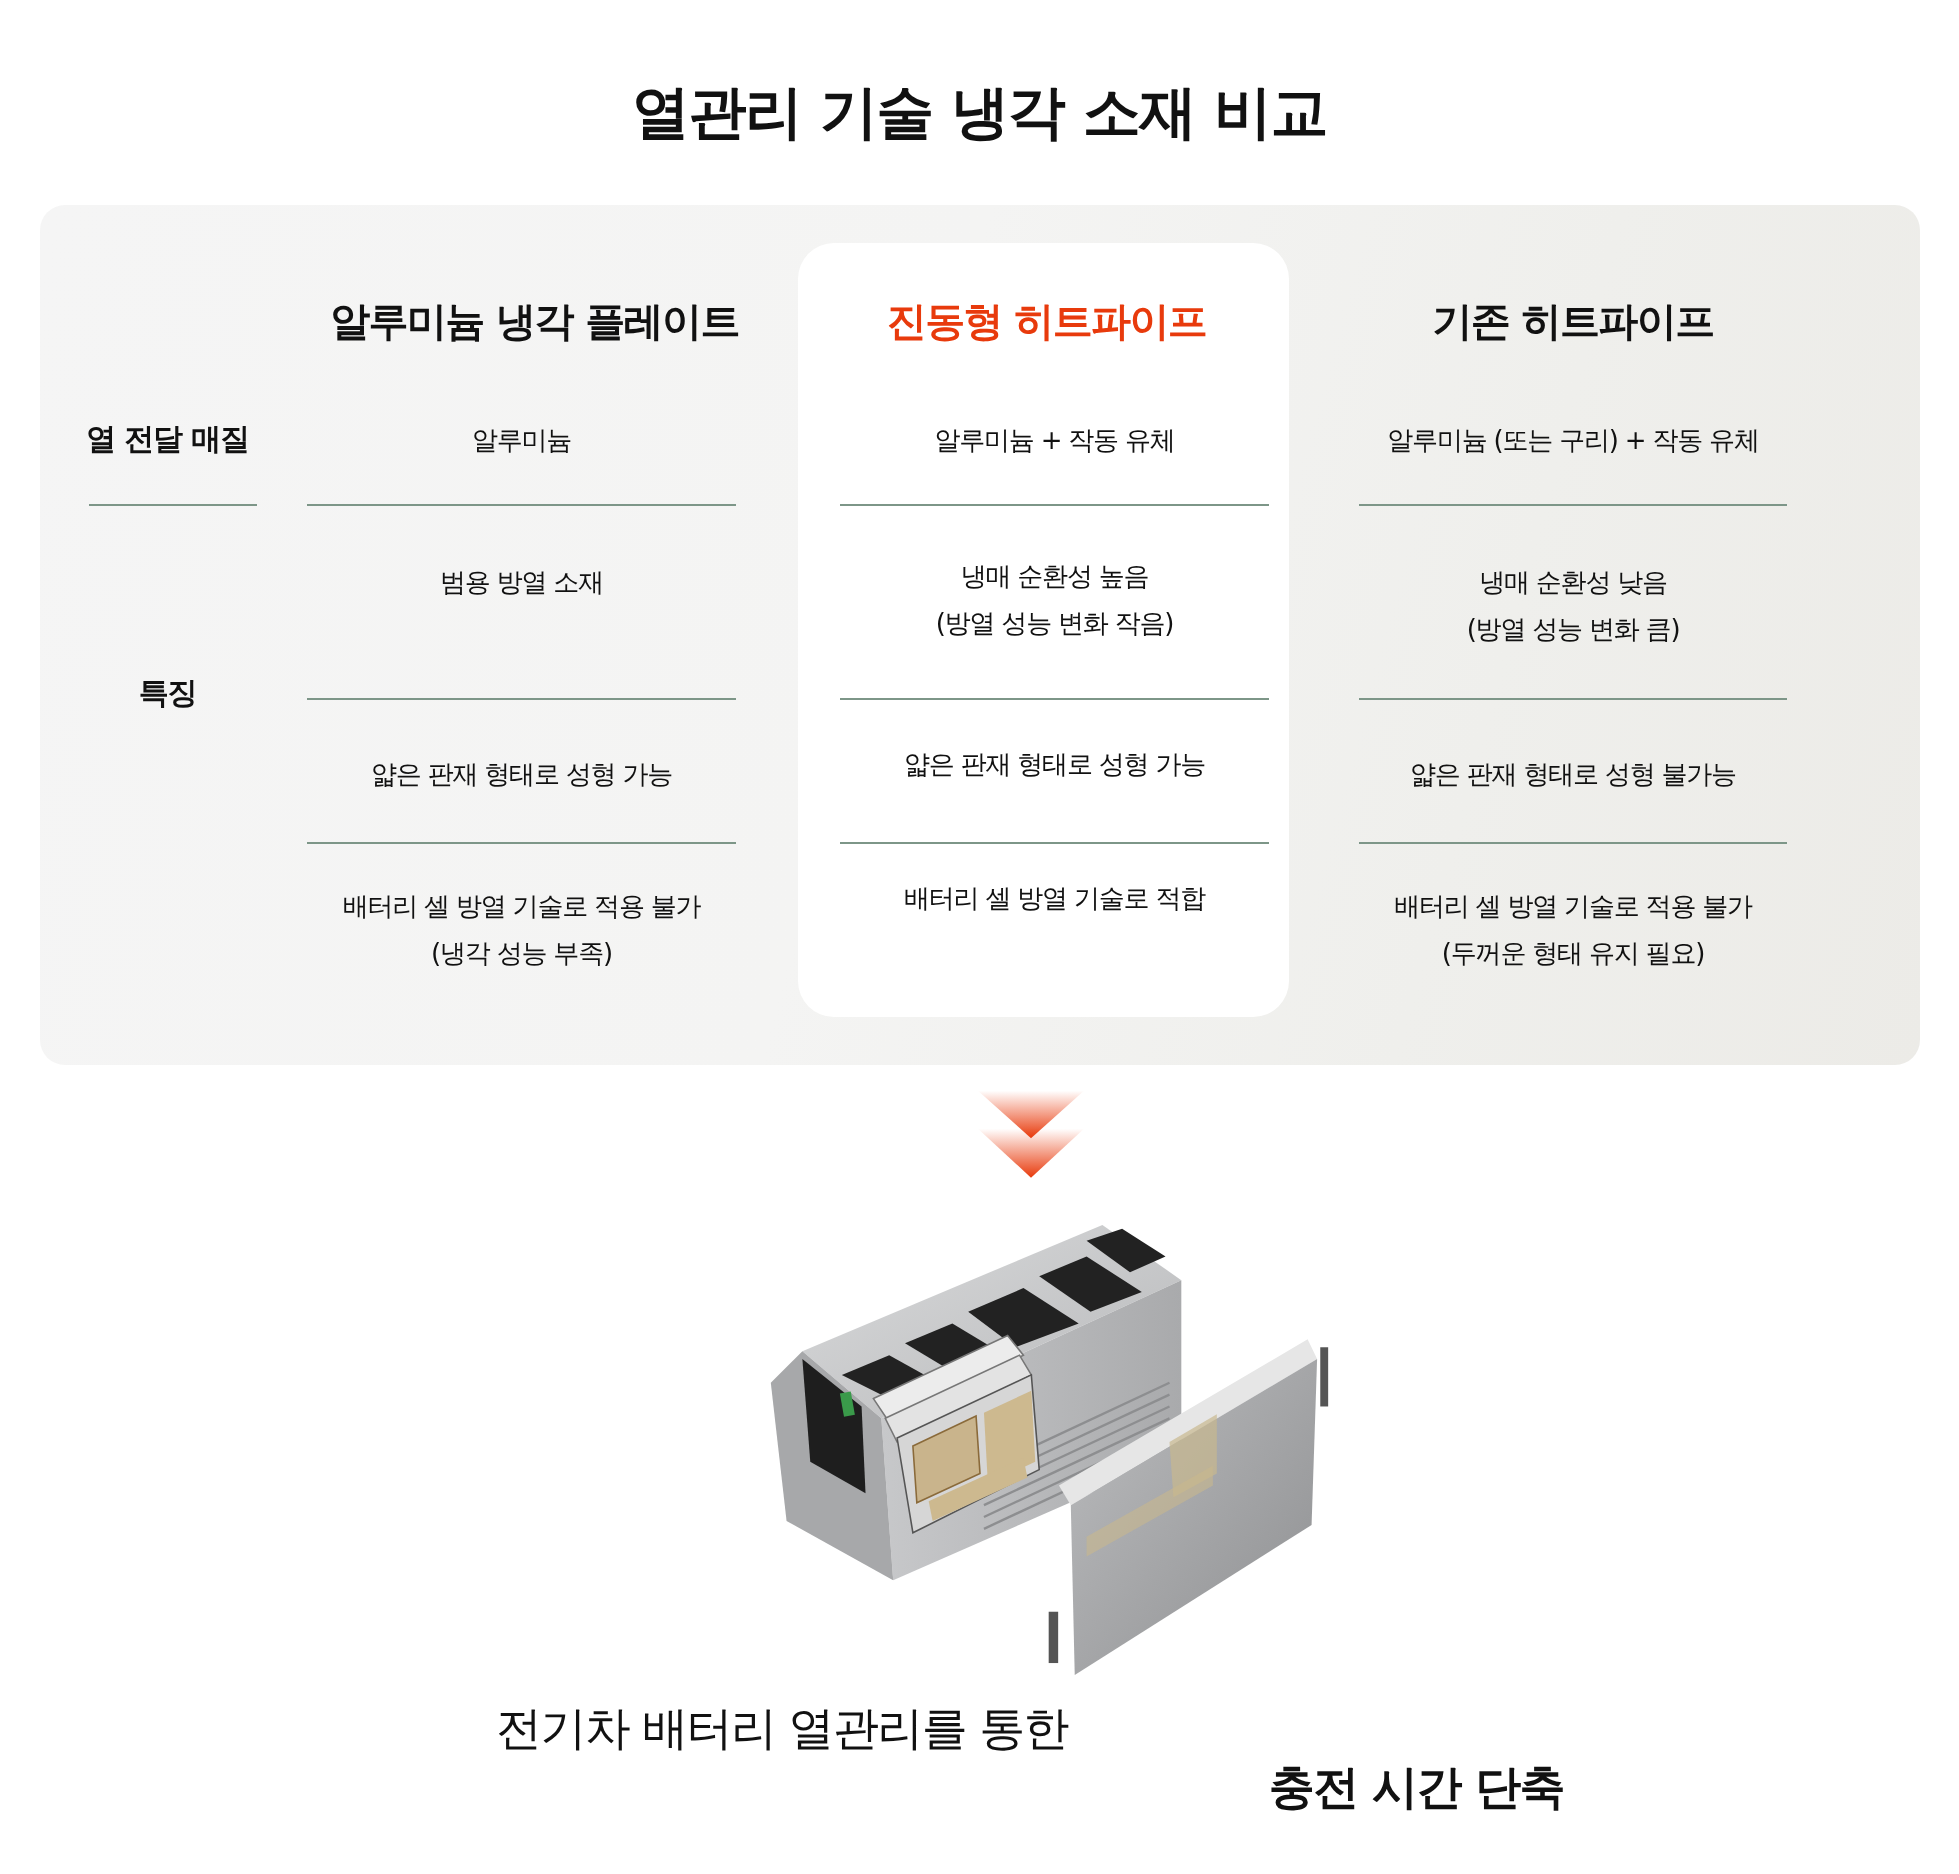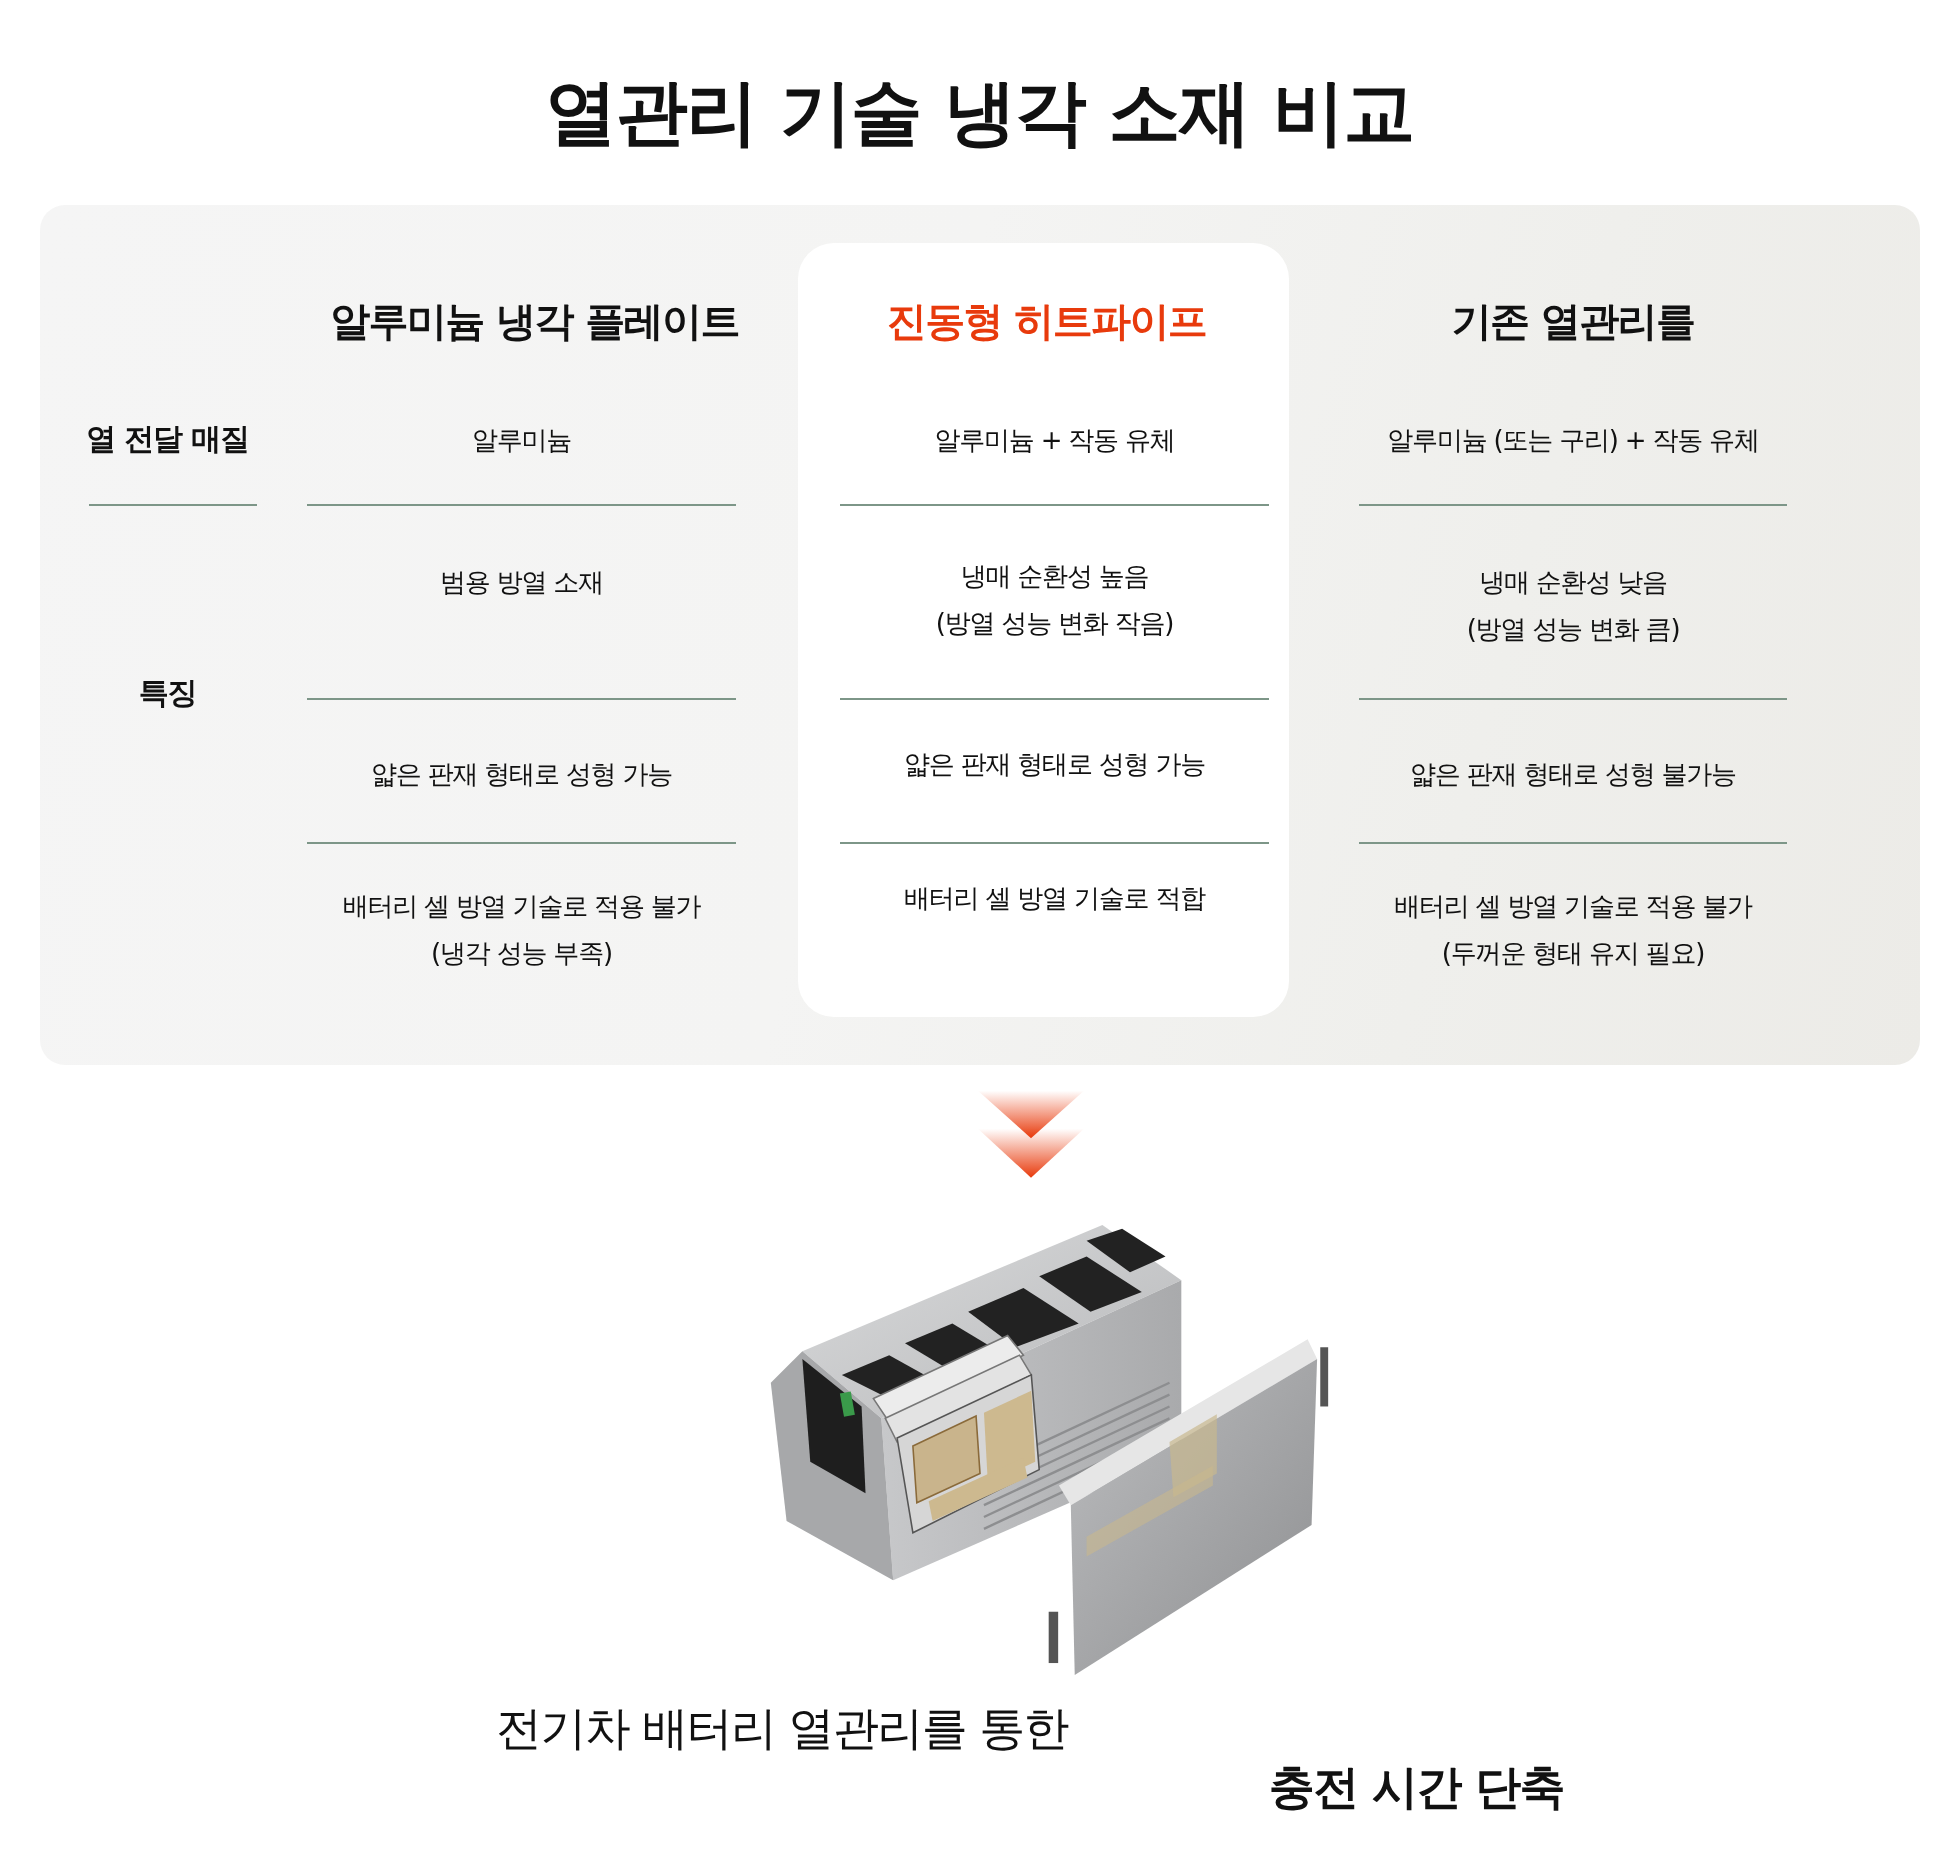--- a/index.html
+++ b/index.html
@@ -4,21 +4,21 @@
 <style>
   html, body { margin:0; padding:0; }
   body {
     width:1959px; height:1874px; position:relative; background:#ffffff;
     font-family:"DejaVu Sans","Liberation Sans",sans-serif; color:#111;
     overflow:hidden;
   }
   .abs { position:absolute; }
   .title {
     left:0; width:1959px; top:73px; text-align:center;
-    font-size:72px; font-weight:bold; letter-spacing:-1.6px; line-height:79px;
+    font-size:58px; font-weight:bold; letter-spacing:-1.6px; line-height:79px;
   }
   .panel {
     left:40px; top:205px; width:1880px; height:860px; border-radius:25px;
     background:linear-gradient(105deg,#f5f5f5 0%,#f4f4f3 45%,#efefec 75%,#ecebe7 100%);
   }
   .card {
     left:798px; top:243px; width:491px; height:774px; border-radius:36px;
     background:#ffffff;
   }
   .colhead {
@@ -40,21 +40,21 @@
 </head>
 <body>
 
 <div class="abs title">열관리 기술 냉각 소재 비교</div>
 
 <div class="abs panel"></div>
 <div class="abs card"></div>
 
 <div class="abs colhead" style="left:320px;width:429px;">알루미늄 냉각 플레이트</div>
 <div class="abs colhead" style="left:832px;width:429px;color:#e83a0c;">진동형 히트파이프</div>
-<div class="abs colhead" style="left:1359px;width:428px;">기존 열관리를</div>
+<div class="abs colhead" style="left:1359px;width:428px;">기존 히트파이프</div>
 
 <div class="abs rowlabel" style="left:79px;width:177px;top:419px;">열 전달 매질</div>
 <div class="abs divider" style="left:89px;width:168px;top:504px;"></div>
 <div class="abs rowlabel" style="left:79px;width:177px;top:673px;">특징</div>
 
 <div class="abs cell" style="left:307px;width:429px;top:417px;">알루미늄</div>
 <div class="abs cell" style="left:840px;width:429px;top:417px;">알루미늄 + 작동 유체</div>
 <div class="abs cell" style="left:1359px;width:428px;top:417px;">알루미늄 (또는 구리) + 작동 유체</div>
 
 <div class="abs divider" style="left:307px;width:429px;top:504px;"></div>

